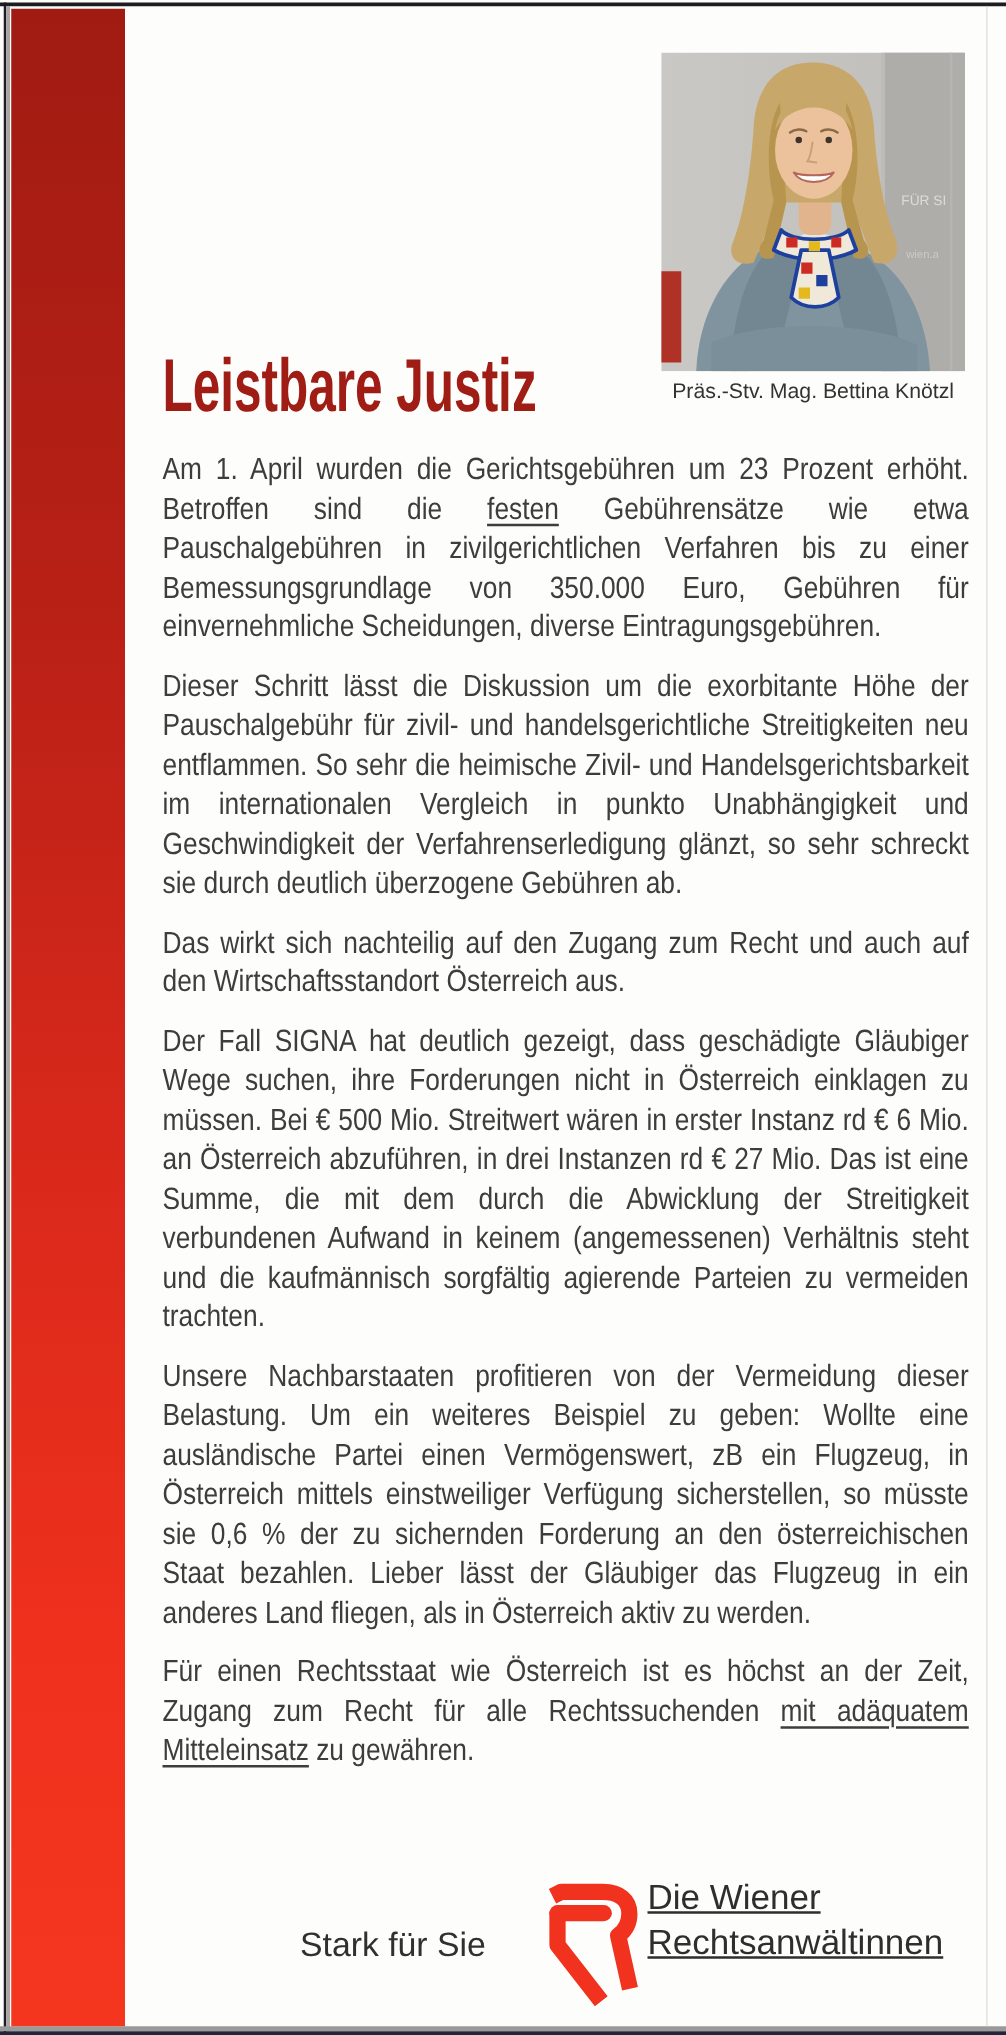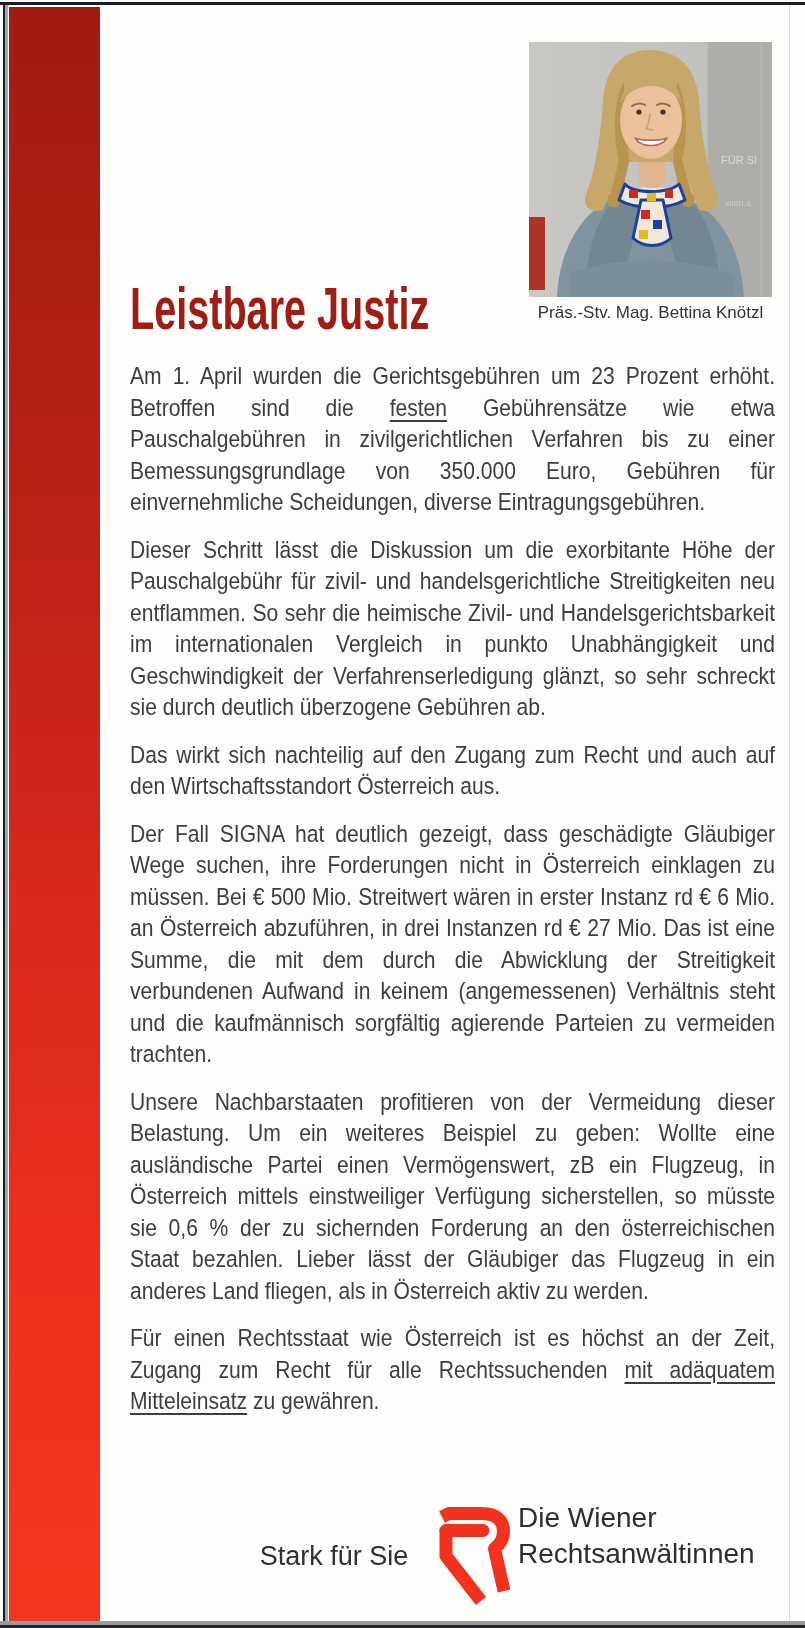--- a/index.html
+++ b/index.html
@@ -23,24 +23,24 @@
   .photo{position:absolute;left:529px;top:42px;width:243px;height:255px;}
   .caption{position:absolute;left:519px;top:303px;width:263px;text-align:center;
            font-size:17px;color:#333333;}
   
   .bodywrap{position:absolute;left:130px;top:360px;width:750px;
             transform:scaleX(0.86);transform-origin:left top;}
   .body-para{margin:0 0 16px 0;font-size:24.5px;line-height:31.5px;color:#3d3d3d;
              text-align:justify;}
   .body-para .u{text-decoration:underline;text-underline-offset:4px;text-decoration-thickness:1.5px;}
   
-  .slogan{position:absolute;left:240px;top:1541px;width:188px;text-align:center;
+  .slogan{position:absolute;left:240px;top:1541px;width:188px;text-align:left;
           font-size:27px;color:#303030;}
   .logo{position:absolute;left:438px;top:1504px;width:74px;height:106px;}
-  .orgname{position:absolute;left:518px;top:1500px;font-size:28px;line-height:35.5px;color:#2e2e2e;}
+  .orgname{position:absolute;left:518px;top:1500px;font-size:28px;line-height:35.5px;color:#2e2e2e;text-decoration:underline;}
 </style>
 </head>
 <body>
 
 <div id="page">
 
   <div class="frame-top"></div>
   <div class="frame-left-dark"></div>
   <div class="frame-left-gray"></div>
   <div class="frame-bottom-gray"></div>

